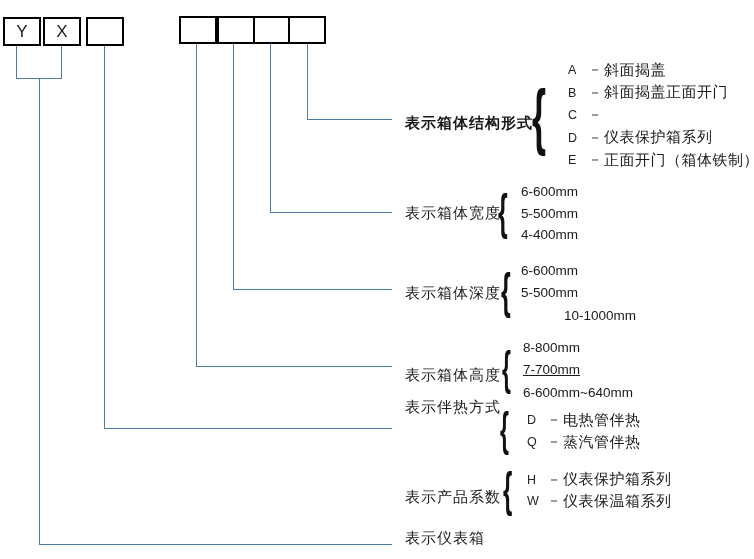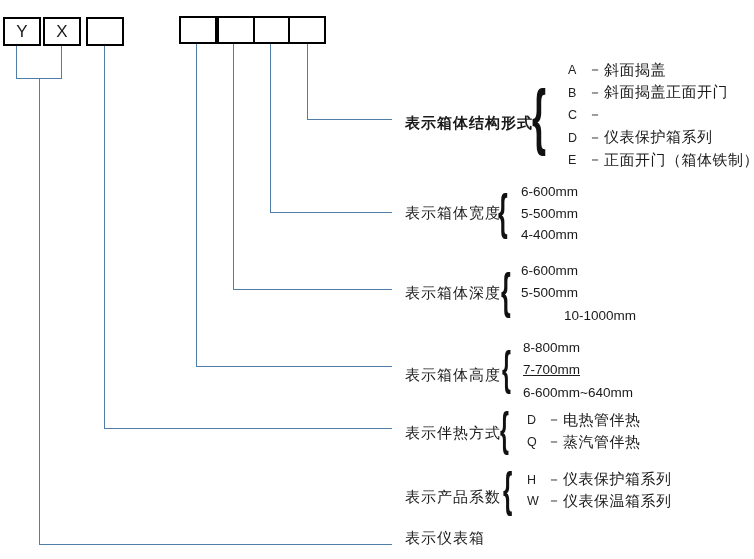--- a/index.html
+++ b/index.html
@@ -69,21 +69,21 @@
   <div class="line hline" style="left:233px;top:289px;width:159px;"></div>
   <div class="line vline" style="left:270px;top:44px;height:168px;"></div>
   <div class="line hline" style="left:270px;top:212px;width:122px;"></div>
   <div class="line vline" style="left:307px;top:44px;height:75px;"></div>
   <div class="line hline" style="left:307px;top:119px;width:85px;"></div>
 
   <div class="lbl" style="left:405px;top:123px;font-weight:bold;">表示箱体结构形式</div>
   <div class="lbl" style="left:405px;top:213px;">表示箱体宽度</div>
   <div class="lbl" style="left:405px;top:293px;">表示箱体深度</div>
   <div class="lbl" style="left:405px;top:363px;margin-top:12px;">表示箱体高度</div>
-  <div class="lbl" style="left:405px;top:433px;">表示伴热方式</div>
+  <div class="lbl" style="left:405px;top:407px;">表示伴热方式</div>
   <div class="lbl" style="left:405px;top:497px;">表示产品系数</div>
   <div class="lbl" style="left:405px;top:538px;">表示仪表箱</div>
 
   <div class="brace" style="left:532px;top:117px;font-size:72px;">{</div>
   <div class="brace" style="left:498px;top:213px;font-size:50px;">{</div>
   <div class="brace" style="left:501px;top:292px;font-size:50px;">{</div>
   <div class="brace" style="left:502px;top:369px;font-size:46px;">{</div>
   <div class="brace" style="left:500px;top:430px;font-size:46px;">{</div>
   <div class="brace" style="left:503px;top:491px;font-size:48px;">{</div>
 

